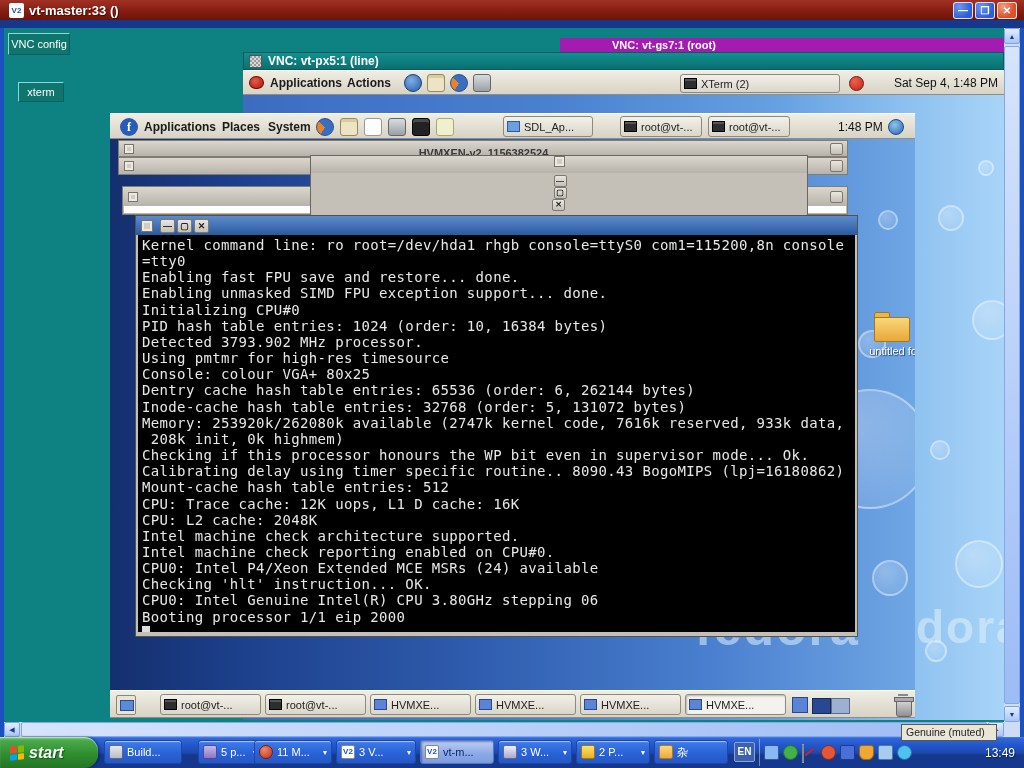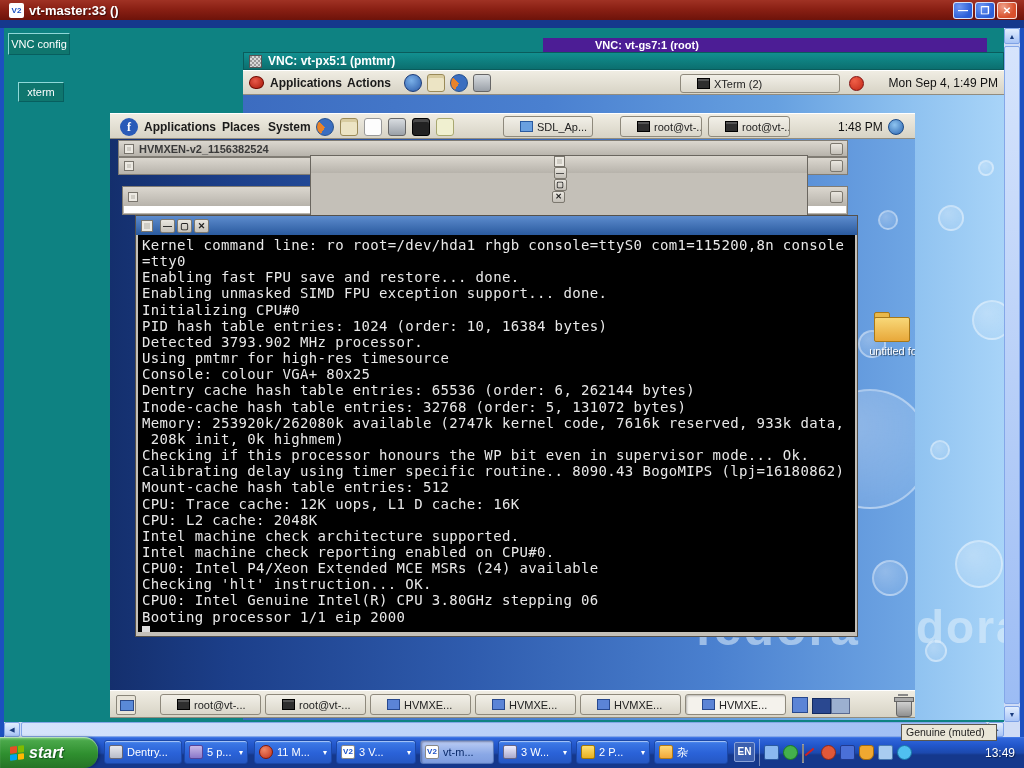--- a/index.html
+++ b/index.html
@@ -7,33 +7,33 @@
   .a{position:absolute;box-sizing:border-box;}
   
   .teal{background:#0e8282;}
   .twm-title{background:linear-gradient(180deg,#129090,#0b6f6f);border:1px solid #0a5c5c;color:#fff;font-weight:bold;font-size:12px;display:flex;align-items:center;}
   .twm-icon{width:11px;height:11px;background:repeating-conic-gradient(#d8d8d8 0 25%,#9a9a9a 0 50%) 0 0/4px 4px;border:1px solid #555;margin:0 6px 0 5px;flex:none;}
   .twm-box{background:#0f766e;border:1px solid;border-color:#8fd8d8 #075f5f #075f5f #8fd8d8;color:#fff;font-size:11px;text-align:center;}
   
   .gpanel{background:linear-gradient(180deg,#f0ede3,#d7d3c5);border-top:1px solid #fff;border-bottom:1px solid #918c7f;font-size:12px;color:#111;}
   .menu-label{position:absolute;font-weight:bold;color:#1a1a1a;}
   .pan-ico{position:absolute;width:18px;height:18px;border-radius:3px;box-sizing:border-box;}
-  .wl-btn{position:absolute;background:linear-gradient(180deg,#f2f0e8,#dad6ca);border:1px solid #8e897c;border-radius:3px;display:flex;align-items:center;font-size:11px;color:#222;padding:0 16px;box-sizing:border-box;overflow:hidden;white-space:nowrap;}
+  .wl-btn{position:absolute;background:linear-gradient(180deg,#f2f0e8,#dad6ca);border:1px solid #8e897c;border-radius:3px;display:flex;align-items:center;font-size:11px;color:#222;padding:0 3px;box-sizing:border-box;overflow:hidden;white-space:nowrap;}
   .bico{width:13px;height:11px;margin-right:4px;flex:none;box-sizing:border-box;}
   .ic-term{background:#2e2e2e;border:1px solid #000;box-shadow:inset 0 2px 0 #555;}
   .ic-vm{background:#5b84d6;border:1px solid #27488e;}
   .ic-sdl{background:#6aa0e0;border:1px solid #2a5aa0;}
   
   .bc-title{display:flex;align-items:center;font-weight:bold;box-sizing:border-box;}
   .bc-act{background:linear-gradient(180deg,#5d8cce,#2a5a9e);color:#fff;font-size:12px;}
   .bc-inact{background:linear-gradient(180deg,#dbd7cf,#b7b3ab);color:#3a3a3a;font-size:11px;}
   .bc-btn{width:15px;height:14px;background:linear-gradient(180deg,#eae7e0,#c4c0b8);border:1px solid #7c786f;border-radius:2px;font-size:9px;line-height:12px;text-align:center;color:#222;margin-left:2px;flex:none;box-sizing:border-box;font-weight:bold;}
   .bc-btn.sm{width:13px;height:12px;line-height:10px;font-size:8px;}
   .bc-ico{width:12px;height:12px;background:#cfccc4;border:1px solid #78746c;margin:0 5px 0 5px;flex:none;box-sizing:border-box;box-shadow:inset 0 0 0 2px #ece9e2;}
-  .ttext{flex:1;overflow:hidden;white-space:nowrap;}
+  .ttext{flex:1;text-align:center;overflow:hidden;white-space:nowrap;margin-top:8px;}
   .term-pre{margin:0;font-family:"DejaVu Sans Mono",monospace;}
   
   .bubble{position:absolute;border:2px solid rgba(255,255,255,.38);border-radius:50%;background:radial-gradient(circle at 35% 30%,rgba(255,255,255,.28),rgba(255,255,255,.04));box-sizing:border-box;}
   .wm{position:absolute;font-weight:bold;color:rgba(226,240,252,.55);letter-spacing:2px;}
   
   .xp-cap-btn{width:20px;height:17px;border-radius:3px;border:1px solid rgba(255,255,255,.8);color:#fff;font-size:10px;line-height:15px;text-align:center;margin-left:2px;box-sizing:border-box;font-weight:bold;}
   .xp-blue{background:radial-gradient(circle at 30% 25%,#6f98f2,#2b5ed8 70%);}
   .xp-red{background:radial-gradient(circle at 30% 25%,#f0a088,#d8502c 65%);}
   .sb{background:linear-gradient(90deg,#d6e4fc,#9cbcf4);border:1px solid #84a7e8;border-radius:2px;}
   .sbh{background:linear-gradient(180deg,#d6e4fc,#9cbcf4);border:1px solid #84a7e8;border-radius:2px;}
@@ -83,43 +83,43 @@
       <span class="xp-cap-btn xp-blue">—</span>
       <span class="xp-cap-btn xp-blue">❐</span>
       <span class="xp-cap-btn xp-red">✕</span>
     </span>
   </div>
   <div class="a" style="left:0;top:28px;width:4px;height:709px;background:#1c50c0;"></div>
   <div class="a" style="left:1020px;top:28px;width:4px;height:709px;background:#1c50c0;"></div>
 
   <div class="a teal" style="left:4px;top:28px;width:1000px;height:694px;"></div>
 
-  <div class="a" style="left:543px;top:38px;width:444px;height:14px;background:#4c1d95;color:#fff;font:bold 11px/14px 'Liberation Sans',sans-serif;padding-left:52px;">VNC: vt-gs7:1 (root)</div>
+  <div class="a" style="left:560px;top:38px;width:444px;height:14px;background:#a21caf;color:#fff;font:bold 11px/14px 'Liberation Sans',sans-serif;padding-left:52px;">VNC: vt-gs7:1 (root)</div>
 
   <div class="a twm-box" style="left:8px;top:33px;width:62px;height:22px;line-height:20px;">VNC config</div>
   <div class="a twm-box" style="left:18px;top:82px;width:46px;height:20px;line-height:18px;">xterm</div>
 
   <div class="a twm-title" style="left:243px;top:52px;width:761px;height:18px;">
     <span class="twm-icon"></span>
-    <span>VNC: vt-px5:1 (pmtmr)</span>
+    <span>VNC: vt-px5:1 (line)</span>
   </div>
   <div class="a gpanel" style="left:243px;top:70px;width:761px;height:25px;">
     <span class="a" style="left:6px;top:5px;width:15px;height:13px;background:radial-gradient(circle at 40% 35%,#e85a4a,#a81808);border-radius:50% 50% 45% 45%;border:1px solid #700c04;"></span>
     <span class="menu-label" style="left:27px;top:0;line-height:25px;">Applications</span>
     <span class="menu-label" style="left:104px;top:0;line-height:25px;">Actions</span>
     <span class="pan-ico p1" style="left:161px;top:3px;"></span>
     <span class="pan-ico p2" style="left:184px;top:3px;"></span>
     <span class="pan-ico p3" style="left:207px;top:3px;"></span>
     <span class="pan-ico p4" style="left:230px;top:3px;"></span>
     <span class="wl-btn" style="left:437px;top:3px;width:160px;height:19px;">
       <span class="bico ic-term"></span>
       <span>XTerm (2)</span>
     </span>
     <span class="a" style="left:606px;top:5px;width:15px;height:15px;background:radial-gradient(circle at 35% 30%,#f06048,#c02818);border-radius:50%;border:1px solid #801010;"></span>
-    <span class="a" style="right:6px;top:0;line-height:25px;font-size:12px;">Mon Sep 4,  1:49 PM</span>
+    <span class="a" style="right:6px;top:0;line-height:25px;font-size:12px;">Sat Sep 4,  1:48 PM</span>
   </div>
 
   <div class="a" style="left:243px;top:95px;width:761px;height:625px;background:linear-gradient(90deg,#3c6cc0 0%,#4a80d0 40%,#66a0e0 70%,#8fc2f0 88%,#a8d4f8 100%);overflow:hidden;">
     <div class="bubble" style="left:695px;top:110px;width:26px;height:26px;"></div>
     <div class="bubble" style="left:729px;top:205px;width:40px;height:40px;"></div>
     <div class="bubble" style="left:687px;top:345px;width:20px;height:20px;"></div>
     <div class="bubble" style="left:712px;top:445px;width:48px;height:48px;"></div>
     <div class="bubble" style="left:735px;top:65px;width:16px;height:16px;"></div>
     <div class="bubble" style="left:682px;top:545px;width:22px;height:22px;"></div>
     <span class="wm" style="left:673px;top:505px;font-size:46px;">dora</span>
@@ -287,23 +287,23 @@
       <span class="flag">
           <div style="background:#e34f26;"></div>
           <div style="background:#7fbb00;"></div>
           <div style="background:#00a4ef;"></div>
           <div style="background:#ffb900;"></div>
         </span>
       <span style="color:#fff;font:bold italic 16px 'Liberation Sans',sans-serif;text-shadow:1px 1px 1px #14521c;">start</span>
     </div>
     <span class="tb-btn" style="left:104px;top:3px;width:78px;">
         <span class="tb-ico i-build"></span>
-        <span>Dentry...</span>
-      </span>
-    <span class="tb-btn" style="left:184px;top:3px;width:64px;text-align:center;">
+        <span>Build...</span>
+      </span>
+    <span class="tb-btn" style="left:198px;top:3px;width:64px;text-align:center;">
         <span class="tb-ico i-group"></span>
         <span>5 p...</span>
         <span class="grp">▾</span>
       </span>
     <span class="tb-btn" style="left:254px;top:3px;width:78px;">
         <span class="tb-ico i-moz"></span>
         <span>11 M...</span>
         <span class="grp">▾</span>
       </span>
     <span class="tb-btn" style="left:336px;top:3px;width:80px;">

